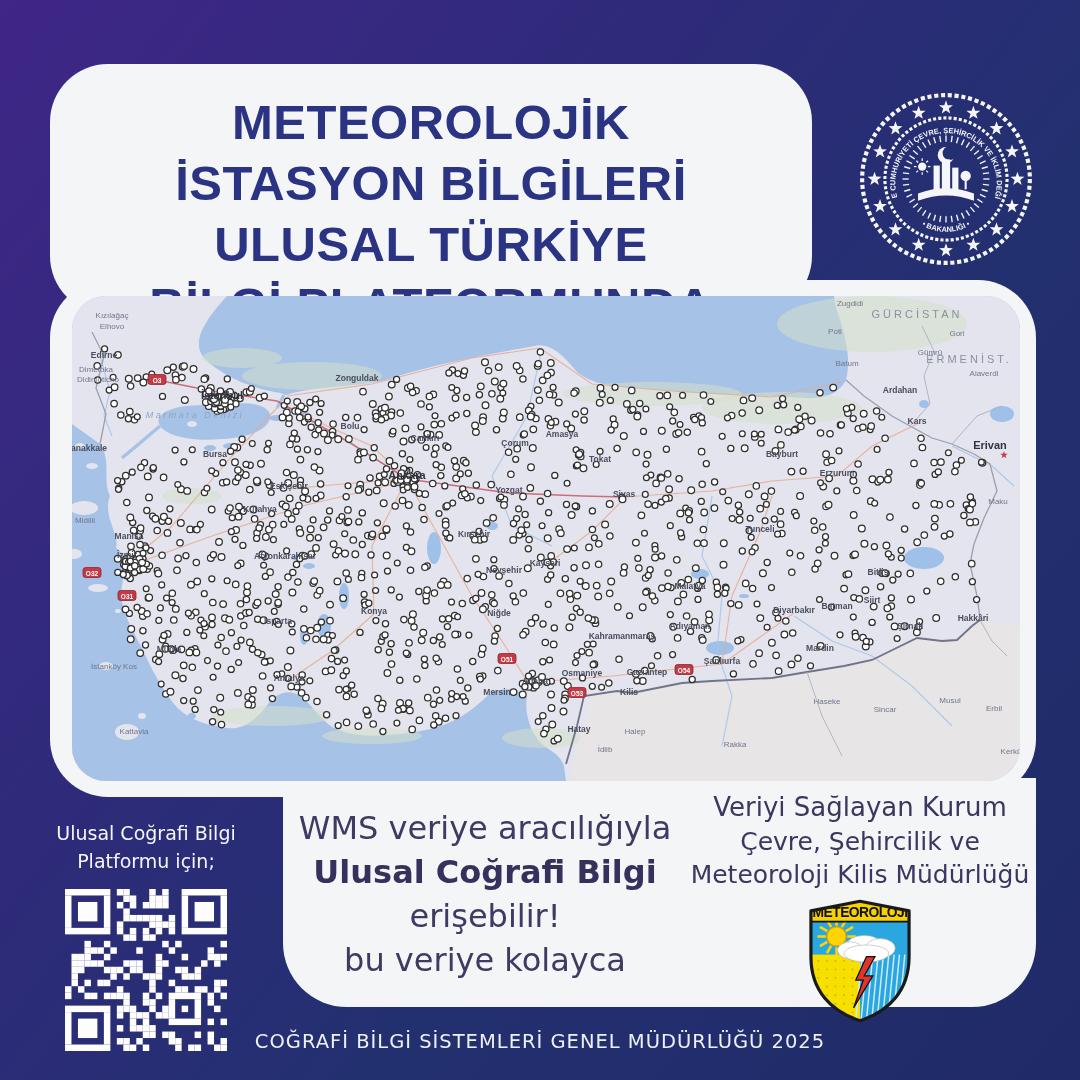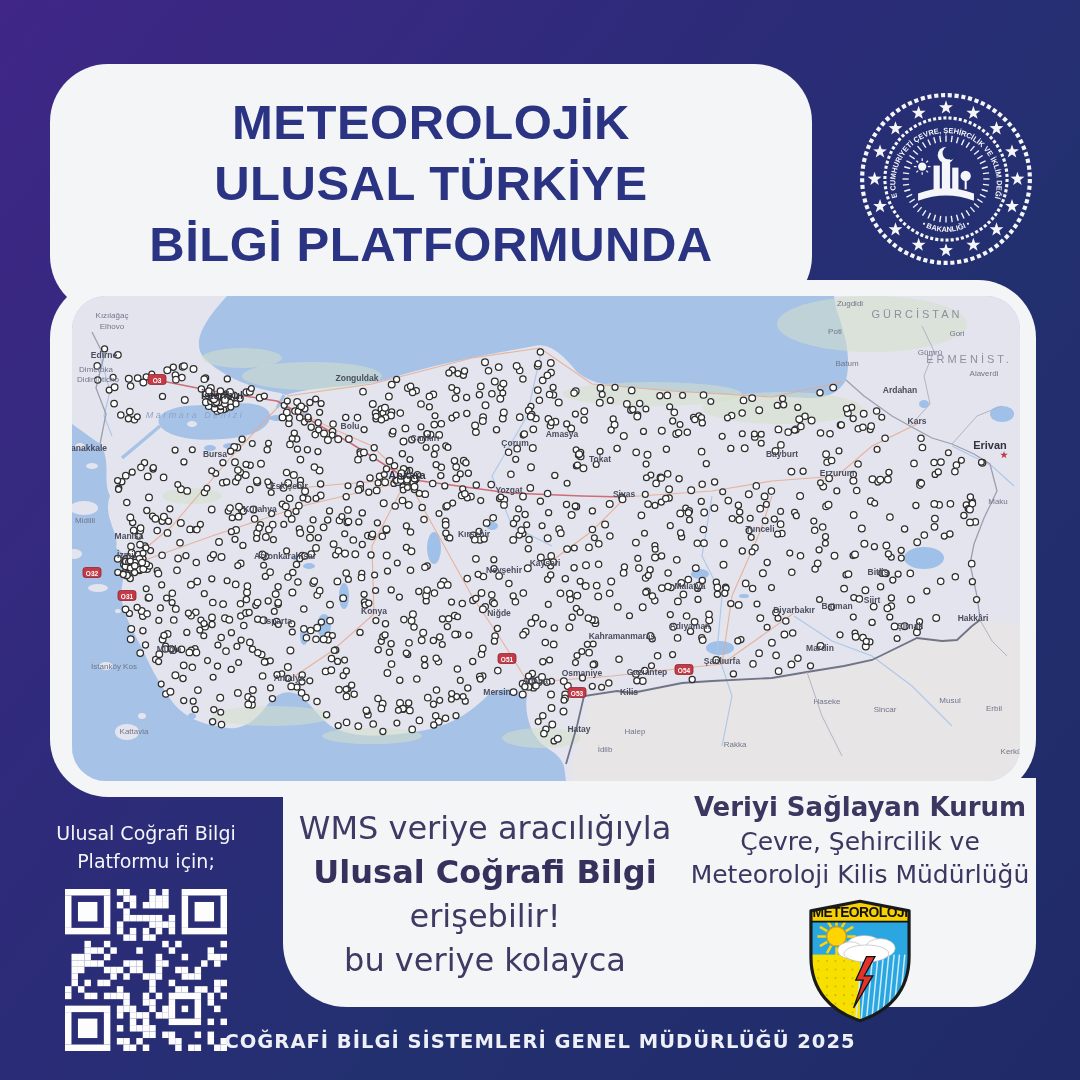--- a/index.html
+++ b/index.html
@@ -15,36 +15,37 @@
     font-family:"Liberation Sans","DejaVu Sans",sans-serif;}
   .ministry-logo{position:absolute;left:858px;top:91px;width:176px;height:176px;}
   #map-svg{position:absolute;left:72px;top:296px;width:948px;height:485px;border-radius:34px;background:#a6c2e7;display:block;}
   .qr-block{position:absolute;left:30px;top:820px;width:232px;text-align:center;}
   .qr-label{color:#f5f6fa;font-size:19px;line-height:1.45;margin-bottom:14px;}
   #qr-svg{display:block;margin:0 auto;}
   .wms-text{position:absolute;left:295px;top:806px;width:380px;text-align:center;
     color:#3d3a63;font-size:32px;line-height:1.38;}
   .wms-text b{font-weight:700;color:#35315c;}
   .provider{position:absolute;left:688px;top:790px;width:344px;text-align:center;color:#3a3760;}
-  .provider-title{font-weight:700;font-size:26px;line-height:1.35;}
+  .provider-title{font-weight:400;font-size:26px;line-height:1.35;}
   .provider-line{font-size:25px;line-height:1.32;}
   #met-svg{display:block;margin:6px auto 0;}
   .footer{position:absolute;left:0;top:1030px;width:1080px;text-align:center;color:#eef0f8;
-    font-weight:700;font-size:19.5px;letter-spacing:1px;}
+    font-weight:400;font-size:19.5px;letter-spacing:1px;}
 </style>
 </head>
 <body>
 
 <div class="canvas">
   <div class="card title-card"></div>
   <div class="card map-card"></div>
   <div class="card bottom-card"></div>
 
   <div class="title">
     <div>METEOROLOJİK</div>
+    <div>İSTASYON BİLGİLERİ</div>
     <div>ULUSAL TÜRKİYE</div>
     <div>BİLGİ PLATFORMUNDA</div>
   </div>
 
   <div class="ministry-logo">
     <svg id="ministry-svg" width="176" height="176" viewBox="0 0 170 170">
         <circle cx="85" cy="85" r="81" fill="none" stroke="#f5f6fa" stroke-width="4" stroke-dasharray="4 2.6"></circle>
         <circle cx="85" cy="85" r="59" fill="none" stroke="#f5f6fa" stroke-width="3" stroke-dasharray="3 2"></circle>
         <path d="M85.0,9.0L86.6,13.7L91.7,13.8L87.7,16.9L89.1,21.7L85.0,18.8L80.9,21.7L82.3,16.9L78.3,13.8L83.4,13.7Z" fill="#f5f6fa"></path>
         <path d="M111.4,14.3L113.1,19.0L118.1,19.1L114.1,22.1L115.5,26.9L111.4,24.1L107.3,26.9L108.7,22.1L104.7,19.1L109.8,19.0Z" fill="#f5f6fa"></path>

